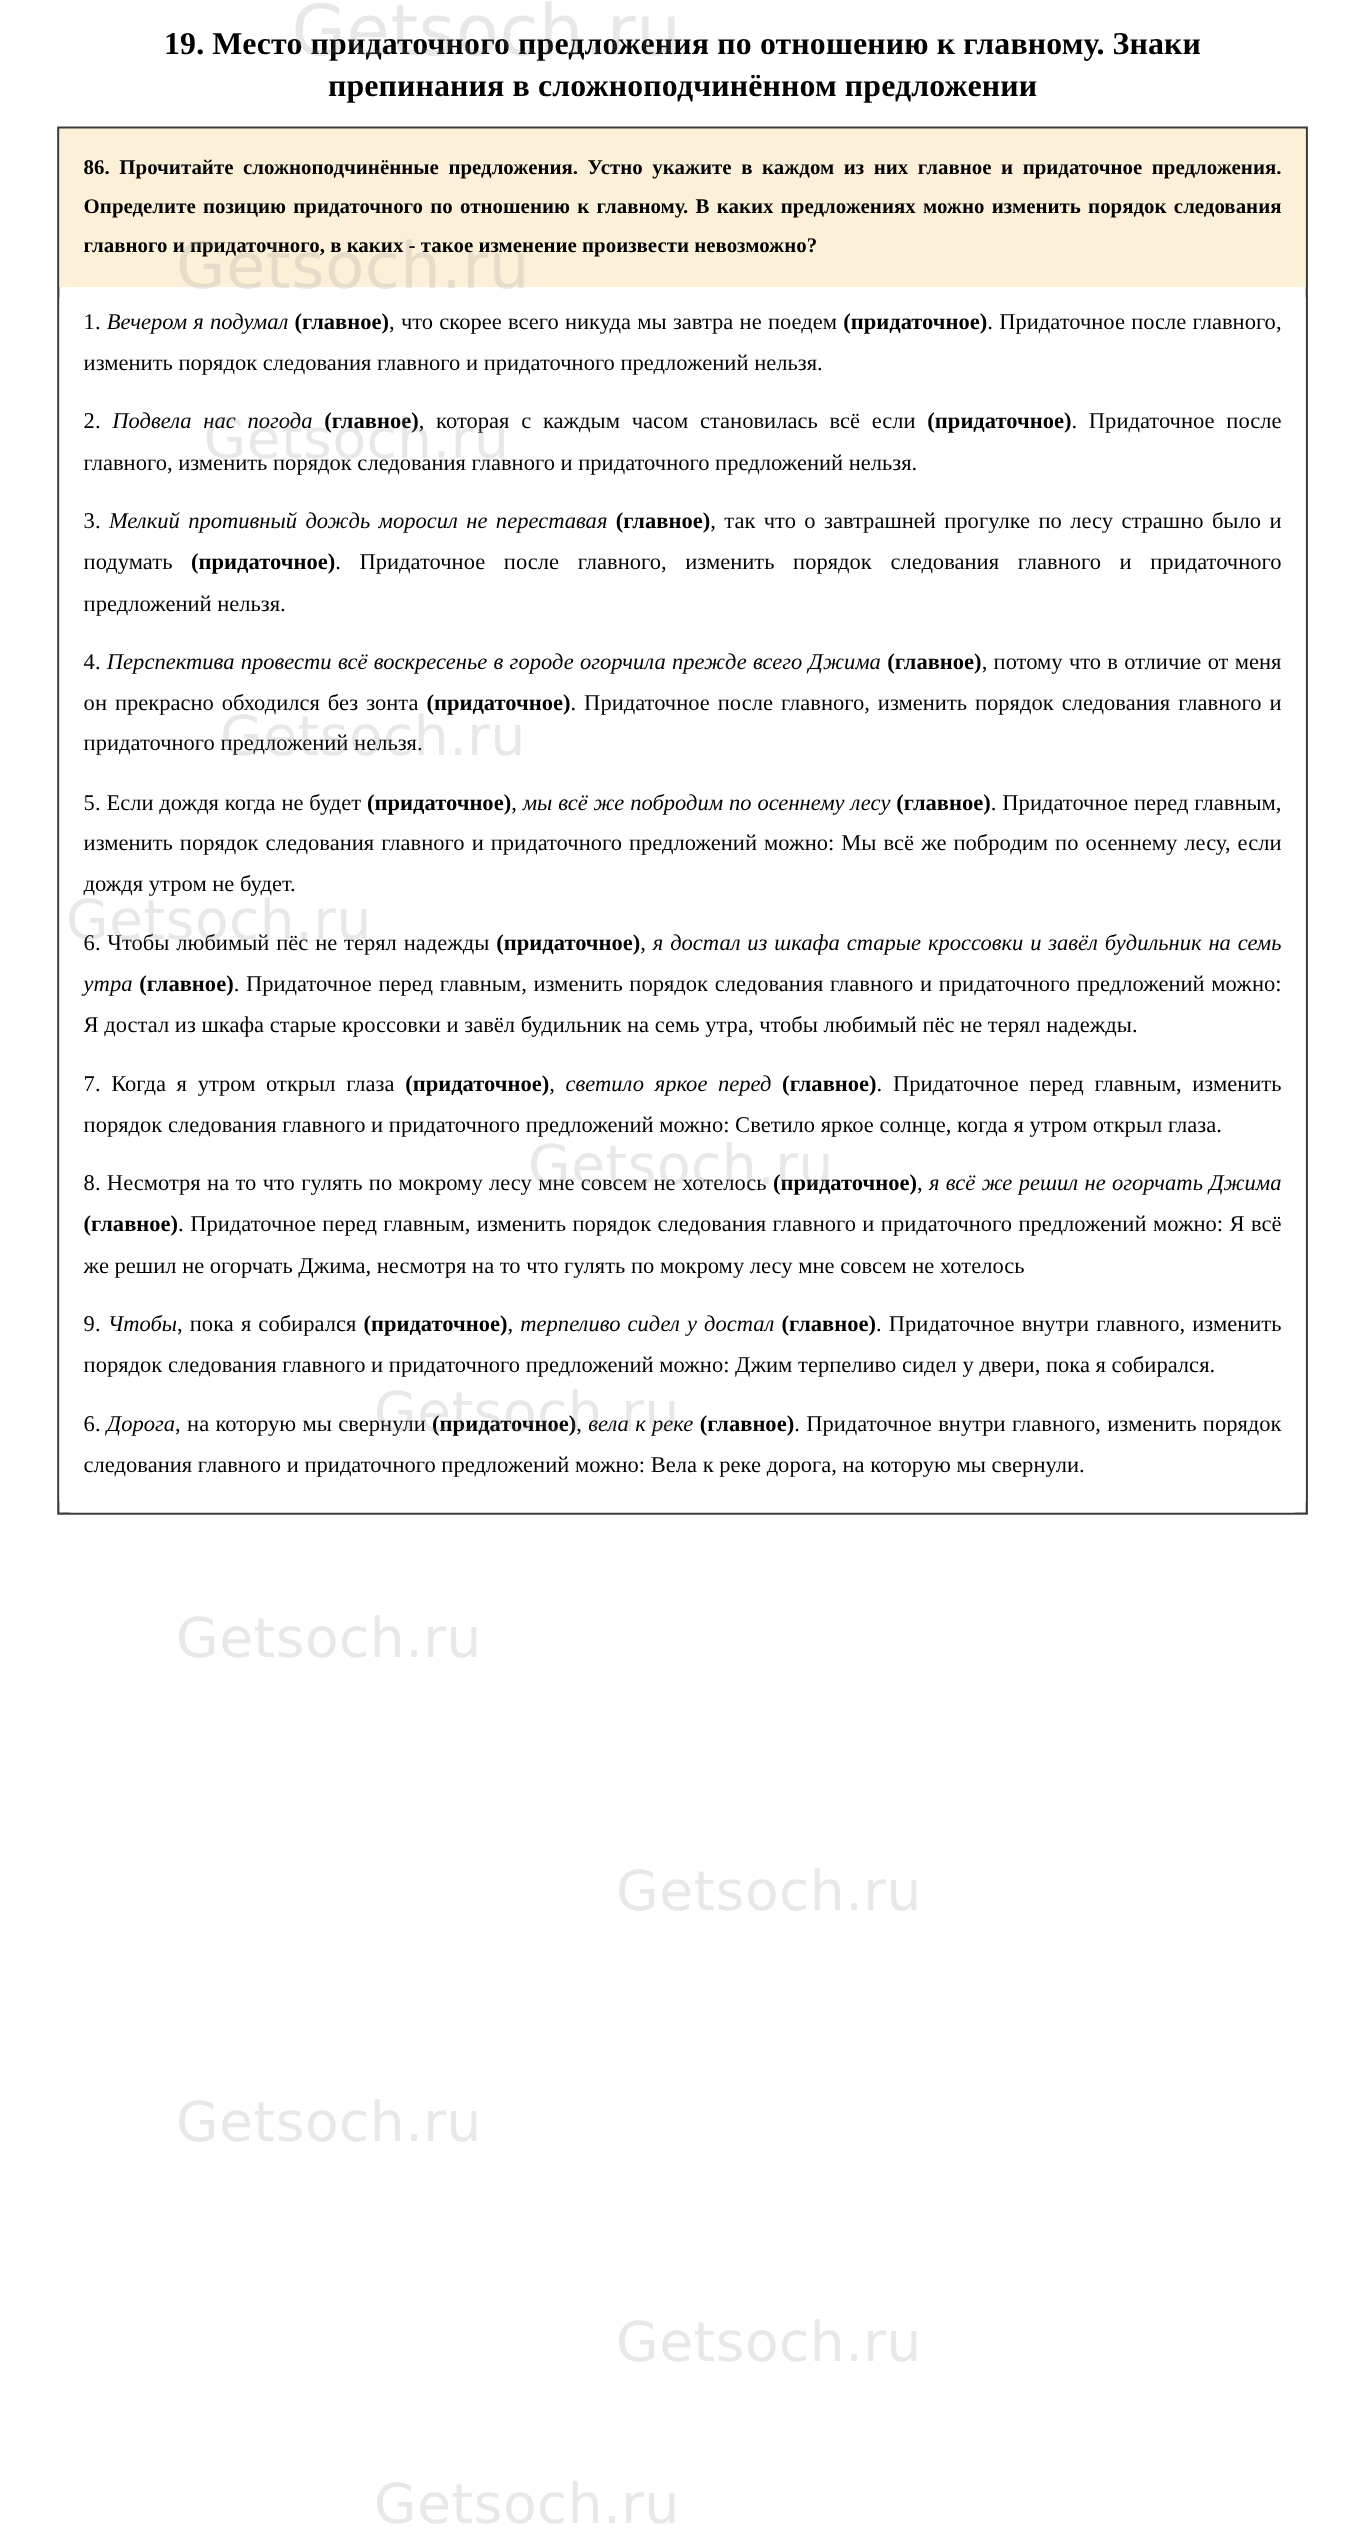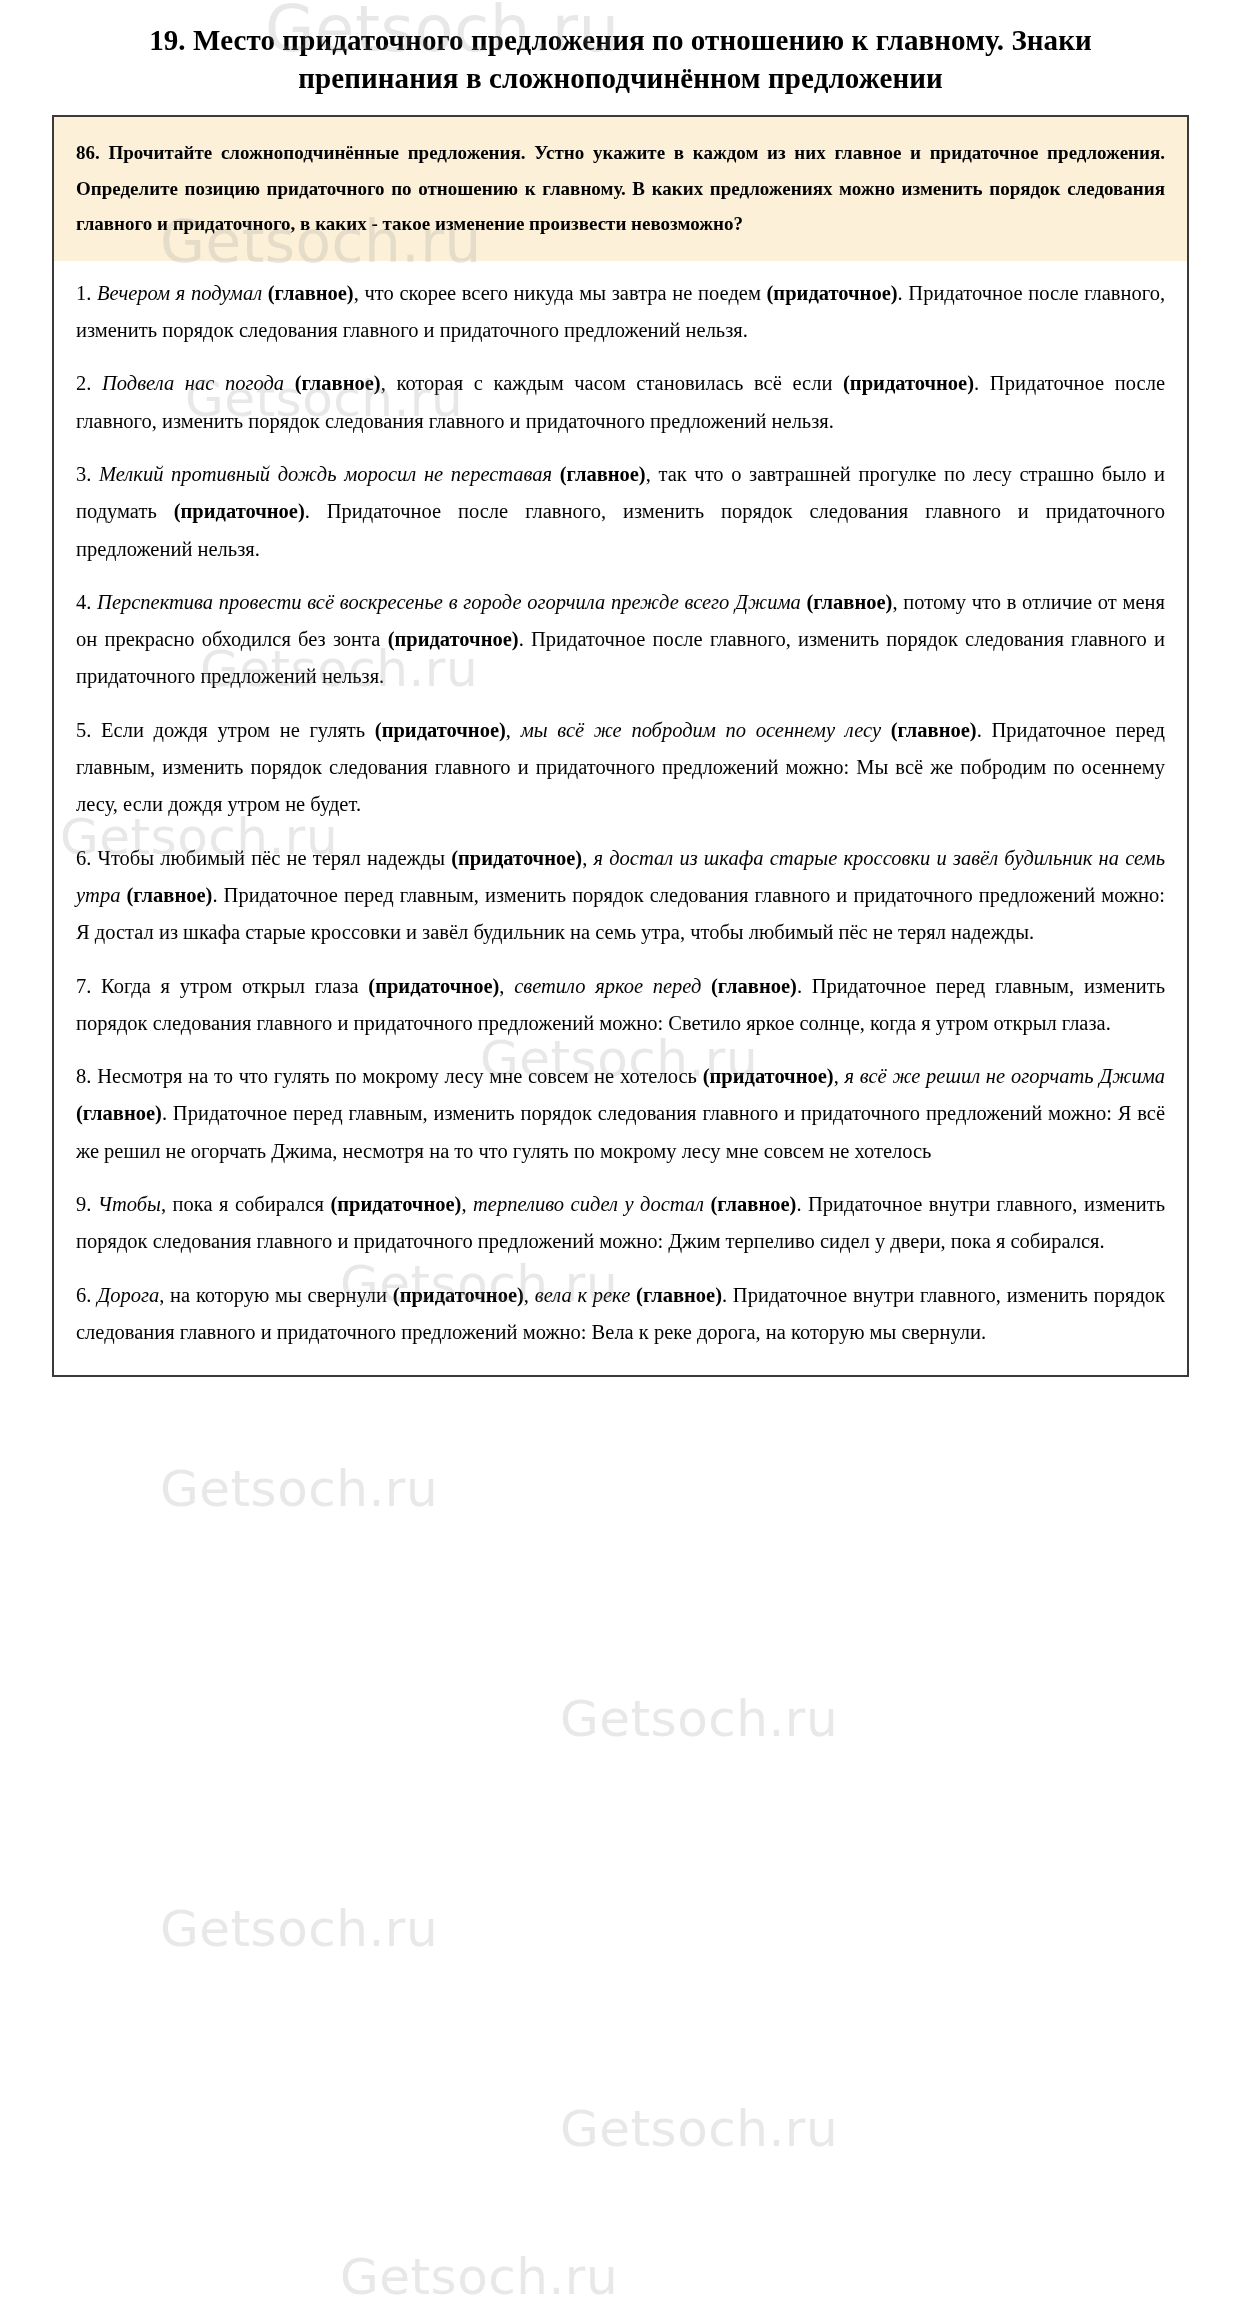--- a/index.html
+++ b/index.html
@@ -85,21 +85,21 @@
 
   <div class="frame">
     <div class="task-box">
       <div class="task-text">86. Прочитайте сложноподчинённые предложения. Устно укажите в каждом из них главное и придаточное предложения. Определите позицию придаточного по отношению к главному. В каких предложениях можно изменить порядок следования главного и придаточного, в каких - такое изменение произвести невозможно?</div>
     </div>
     <div class="answers">
         <p class="para"><span>1.</span><span> </span><i>Вечером я подумал</i><span> </span><b>(главное)</b><span>, что скорее всего никуда мы завтра не поедем </span><b>(придаточное)</b><span>. Придаточное после главного, изменить порядок следования главного и придаточного предложений нельзя.</span></p>
         <p class="para"><span>2.</span><span> </span><i>Подвела нас погода</i><span> </span><b>(главное)</b><span>, которая с каждым часом становилась всё если </span><b>(придаточное)</b><span>. Придаточное после главного, изменить порядок следования главного и придаточного предложений нельзя.</span></p>
         <p class="para"><span>3.</span><span> </span><i>Мелкий противный дождь моросил не переставая</i><span> </span><b>(главное)</b><span>, так что о завтрашней прогулке по лесу страшно было и подумать </span><b>(придаточное)</b><span>. Придаточное после главного, изменить порядок следования главного и придаточного предложений нельзя.</span></p>
         <p class="para"><span>4.</span><span> </span><i>Перспектива провести всё воскресенье в городе огорчила прежде всего Джима</i><span> </span><b>(главное)</b><span>,   потому что в отличие от меня он прекрасно обходился без зонта </span><b>(придаточное)</b><span>. Придаточное после главного, изменить порядок следования главного и придаточного предложений нельзя.</span></p>
-        <p class="para"><span>5.</span><span> Если дождя утром не гулять </span><b>(придаточное)</b><span>, </span><i>мы всё же побродим по осеннему лесу</i><span> </span><b>(главное)</b><span>. Придаточное перед главным, изменить порядок следования главного и придаточного предложений можно: Мы всё же побродим по осеннему лесу, если дождя утром не будет.</span></p>
+        <p class="para"><span>5.</span><span> Если дождя когда не будет </span><b>(придаточное)</b><span>, </span><i>мы всё же побродим по осеннему лесу</i><span> </span><b>(главное)</b><span>. Придаточное перед главным, изменить порядок следования главного и придаточного предложений можно: Мы всё же побродим по осеннему лесу, если дождя утром не будет.</span></p>
         <p class="para"><span>6.</span><span> Чтобы любимый пёс не терял надежды </span><b>(придаточное)</b><span>, </span><i>я достал из шкафа старые кроссовки и завёл будильник на семь утра</i><span> </span><b>(главное)</b><span>. Придаточное перед главным, изменить порядок следования главного и придаточного предложений можно: Я достал из шкафа старые кроссовки и завёл будильник на семь утра, чтобы любимый пёс не терял надежды.</span></p>
         <p class="para"><span>7.</span><span> Когда я утром открыл глаза </span><b>(придаточное)</b><span>, </span><i>светило яркое перед</i><span> </span><b>(главное)</b><span>. Придаточное перед главным, изменить порядок следования главного и придаточного предложений можно: Светило яркое солнце, когда я утром открыл глаза.</span></p>
         <p class="para"><span>8.</span><span> Несмотря на то что гулять по мокрому лесу мне совсем не хотелось </span><b>(придаточное)</b><span>, </span><i>я всё же решил не огорчать Джима</i><span> </span><b>(главное)</b><span>. Придаточное перед главным, изменить порядок следования главного и придаточного предложений можно: Я всё же решил не огорчать Джима, несмотря на то что гулять по мокрому лесу мне совсем не хотелось</span></p>
         <p class="para"><span>9.</span><span> </span><i>Чтобы</i><span>, пока я собирался </span><b>(придаточное)</b><span>, </span><i>терпеливо сидел у достал</i><span> </span><b>(главное)</b><span>. Придаточное внутри главного, изменить порядок следования главного и придаточного предложений можно: Джим терпеливо сидел у двери, пока я собирался.</span></p>
         <p class="para"><span>6.</span><span> </span><i>Дорога</i><span>, на которую мы свернули </span><b>(придаточное)</b><span>, </span><i>вела к реке</i><span> </span><b>(главное)</b><span>. Придаточное внутри главного, изменить порядок следования главного и придаточного предложений можно: Вела к реке дорога, на которую мы свернули.</span></p>
       </div>
   </div>
 
   <div>
       <div class="wm" style="left: 265px; top: -8px; font-size: 64px;">Getsoch.ru</div>

